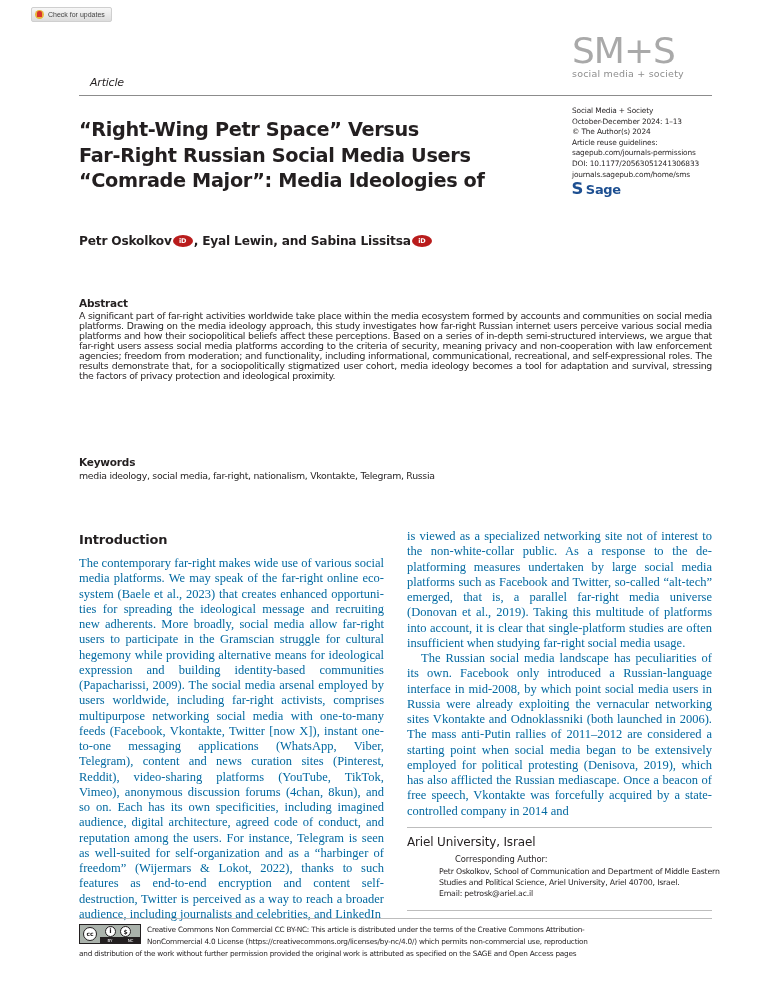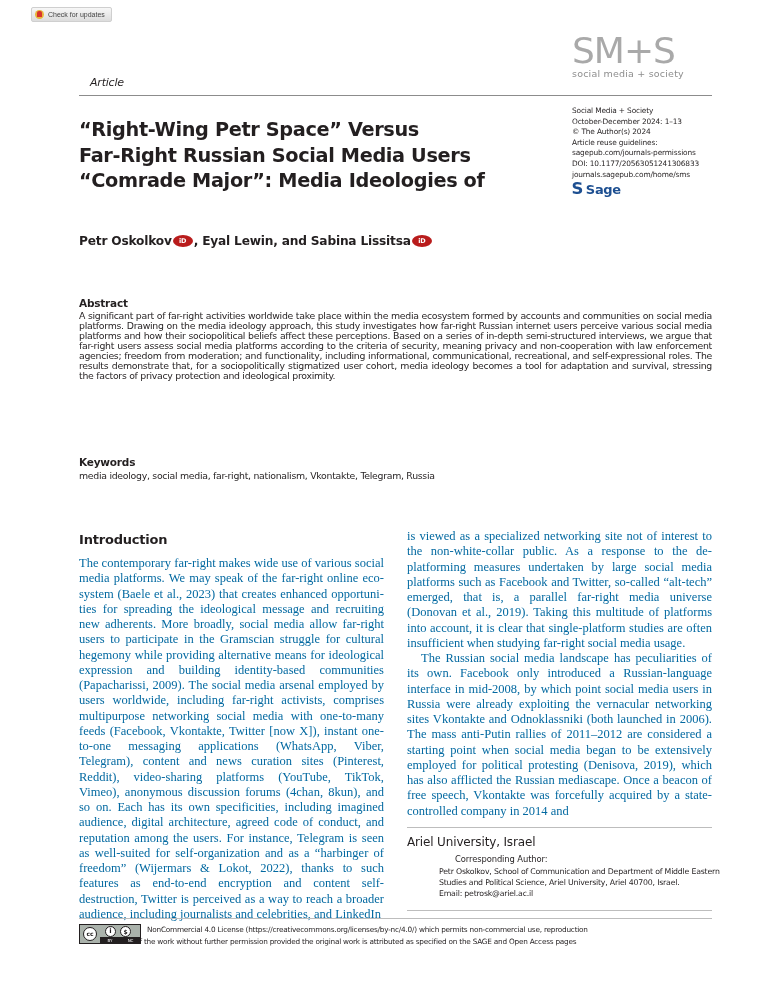--- a/index.html
+++ b/index.html
@@ -125,20 +125,21 @@
 <div class="aff">Ariel University, Israel</div>
 <div class="corr-h">Corresponding Author:</div>
 <div class="corr">
   <div>Petr Oskolkov, School of Communication and Department of Middle Eastern Studies and Political Science, Ariel University, Ariel 40700, Israel.</div>
   <div>Email: petrosk@ariel.ac.il</div>
 </div>
 <div class="aff-rule2"></div>
 
 <div class="lic-rule"></div>
 <div class="license">
+  <div class="l1">Creative Commons Non Commercial CC BY-NC:  This article is distributed under the terms of the Creative Commons Attribution-</div>
   <div class="l1">NonCommercial 4.0 License (https://creativecommons.org/licenses/by-nc/4.0/) which permits non-commercial use, reproduction</div>
   <div>and distribution of the work without further permission provided the original work is attributed as specified on the SAGE and Open Access pages</div>
 </div>
 <div class="cc-badge">
   <span class="cc-circle">cc</span>
   <span class="by-circle">i</span>
   <span class="nc-circle">$</span>
   <span class="cc-strip">
     <span>BY</span>
     <span>NC</span>

